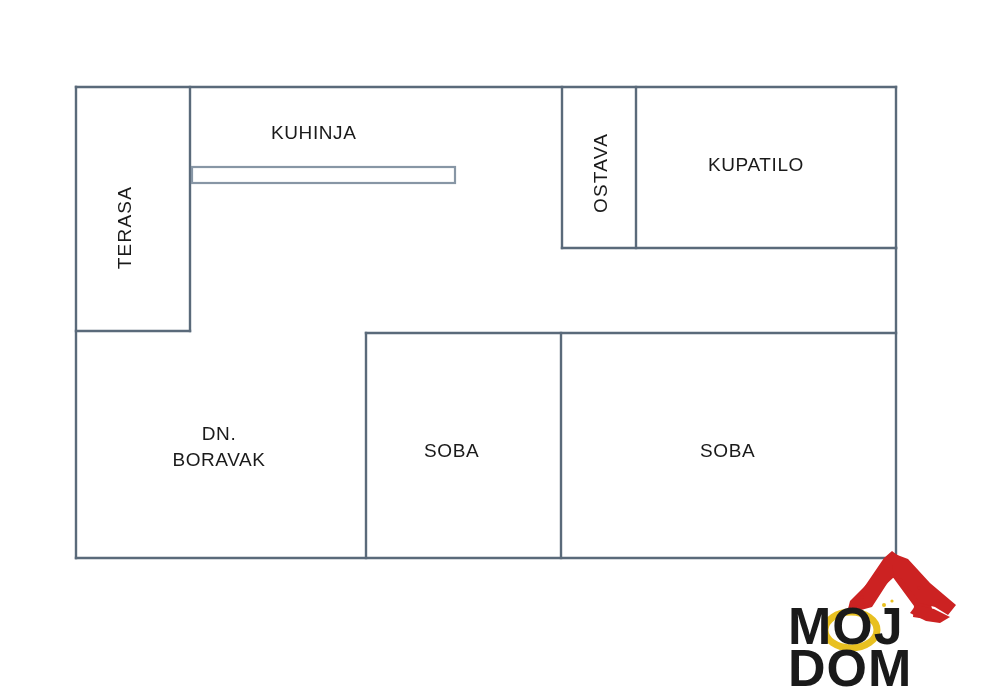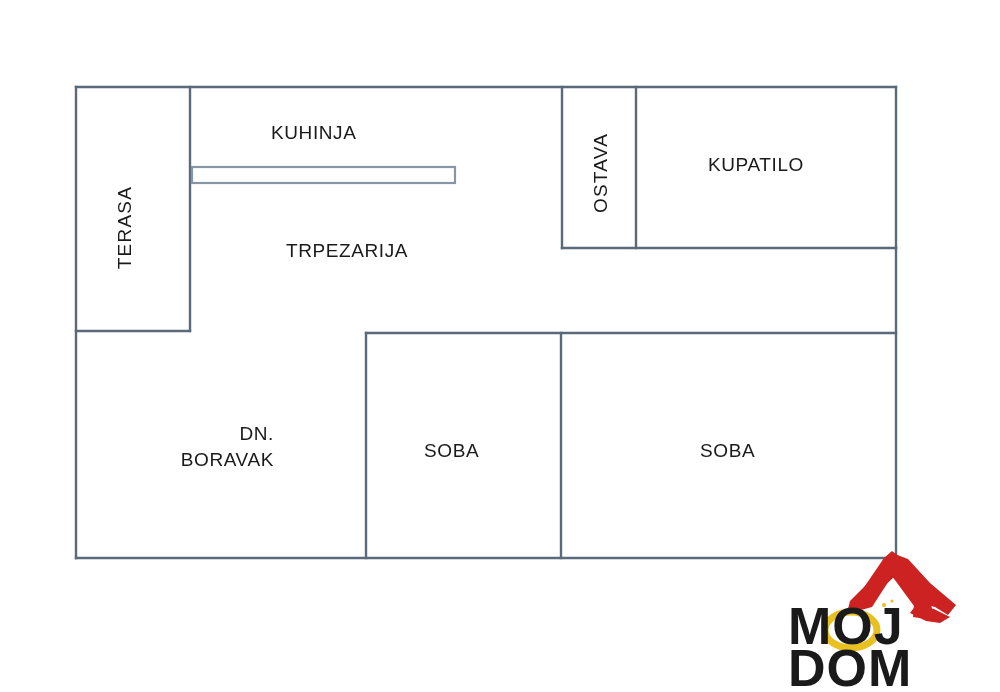--- a/index.html
+++ b/index.html
@@ -40,21 +40,21 @@
     transform: rotate(180deg);
     letter-spacing: 1.2px;
   }
 
   
   #lbl-terasa     { left: 112px; top: 186px; }
   #lbl-kuhinja    { left: 271px; top: 120px; text-align: right; }
   #lbl-trpezarija { left: 286px; top: 238px; }
   #lbl-ostava     { left: 588px; top: 133px; }
   #lbl-kupatilo   { left: 708px; top: 152px; }
-  #lbl-dnboravak  { left: 164px; top: 421px; width: 110px; text-align: right; }
+  #lbl-dnboravak  { left: 164px; top: 421px; width: 110px; }
   #lbl-soba1      { left: 424px; top: 438px; }
   #lbl-soba2      { left: 700px; top: 438px; }
 
   
   #logo {
     position: absolute;
     left: 780px;
     top: 543px;
     width: 186px;
     height: 148px;
@@ -96,21 +96,20 @@
 
     <rect x="192" y="167" width="263" height="16" fill="#ffffff" stroke="#8796a5" stroke-width="2.2"></rect>
 
   </svg>
 
   
   <div class="room-label vertical" id="lbl-terasa">TERASA</div>
 
   <div class="room-label" id="lbl-kuhinja">KUHINJA</div>
 
-  <div class="room-label" id="lbl-trpezarija">TRPEZARIJA</div>
 
   <div class="room-label vertical" id="lbl-ostava">OSTAVA</div>
 
   <div class="room-label" id="lbl-kupatilo">KUPATILO</div>
 
   <div class="room-label" id="lbl-dnboravak">DN.
 BORAVAK</div>
 
   <div class="room-label" id="lbl-soba1">SOBA</div>
 

